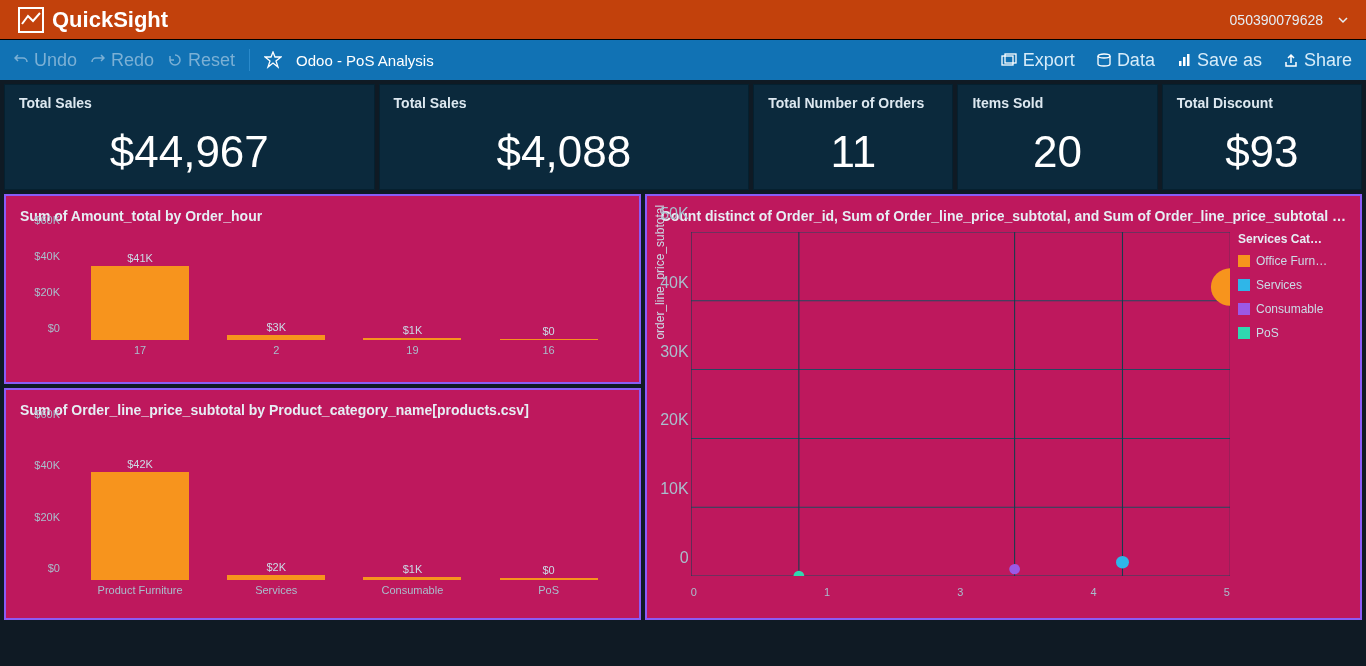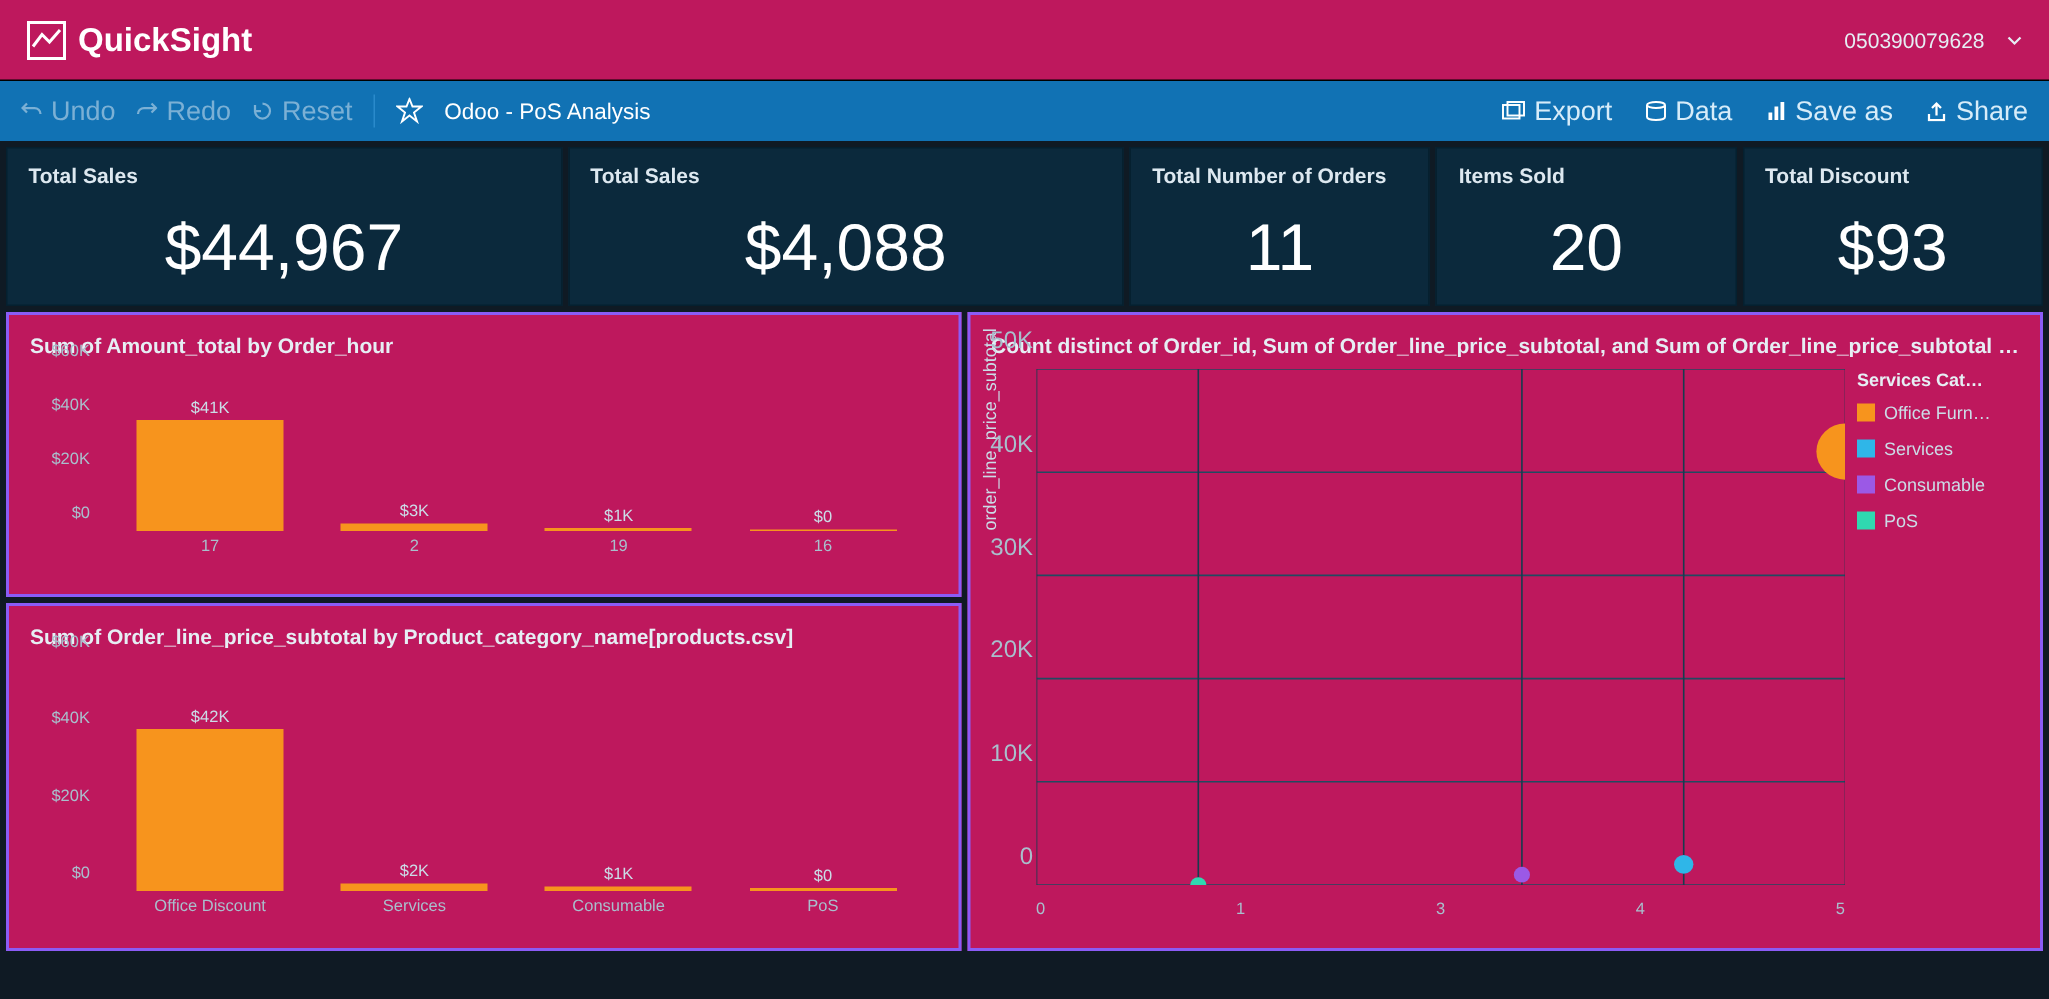--- a/index.html
+++ b/index.html
@@ -1,20 +1,20 @@
 <!DOCTYPE html>
 <html><head>
 <meta charset="utf-8">
 <style>
   * { box-sizing: border-box; }
   html, body { margin: 0; padding: 0; background:#0f1a24; color:#e6eef4; font-family: "Amazon Ember", Arial, sans-serif; overflow:hidden; width:1366px; height:666px; }
   body { font-size:13px; }
 
   
-  .topnav { background:#be185d; height:54px; display:flex; align-items:center; padding:0 18px; justify-content:space-between; border-bottom:1px solid #000; }
+  .topnav { background:#c2410c; height:40px; display:flex; align-items:center; padding:0 18px; justify-content:space-between; border-bottom:1px solid #000; }
   .brand { display:flex; align-items:center; gap:8px; font-weight:600; font-size:22px; color:#fff; }
   .brand svg { }
   .account { display:flex; align-items:center; gap:15px; color:#e6eef4; font-size:14px; cursor:pointer; }
 
   
   .toolbar { background:#1172b4; height:40px; display:flex; align-items:center; padding:0 14px; gap:14px; color:#d7ecf9; }
   .toolbar .left { display:flex; align-items:center; gap:14px; }
   .toolbar .right { margin-left:auto; display:flex; align-items:center; gap:22px; }
   .tb-btn { display:flex; align-items:center; gap:6px; font-size:18px; cursor:pointer; color:#d7ecf9; white-space:nowrap; }
   .tb-btn.muted { color:#7bb0d5; }
@@ -232,21 +232,21 @@
                   <div class="barlbl">$1K</div>
                   <div class="bar" style="height: 2%;"></div>
                 </div>
                 <div class="barcol">
                   <div class="barlbl">$0</div>
                   <div class="bar" style="height: 1%;"></div>
                 </div>
               </div>
             </div>
             <div class="xaxis">
-              <div class="xcat">Office Discount</div>
+              <div class="xcat">Product Furniture</div>
               <div class="xcat">Services</div>
               <div class="xcat">Consumable</div>
               <div class="xcat">PoS</div>
             </div>
           </div>
       </div>
     </div>
 
     <div class="panel scatterpanel">
       <div class="ptitle">Count distinct of Order_id, Sum of Order_line_price_subtotal, and Sum of Order_line_price_subtotal …</div>

